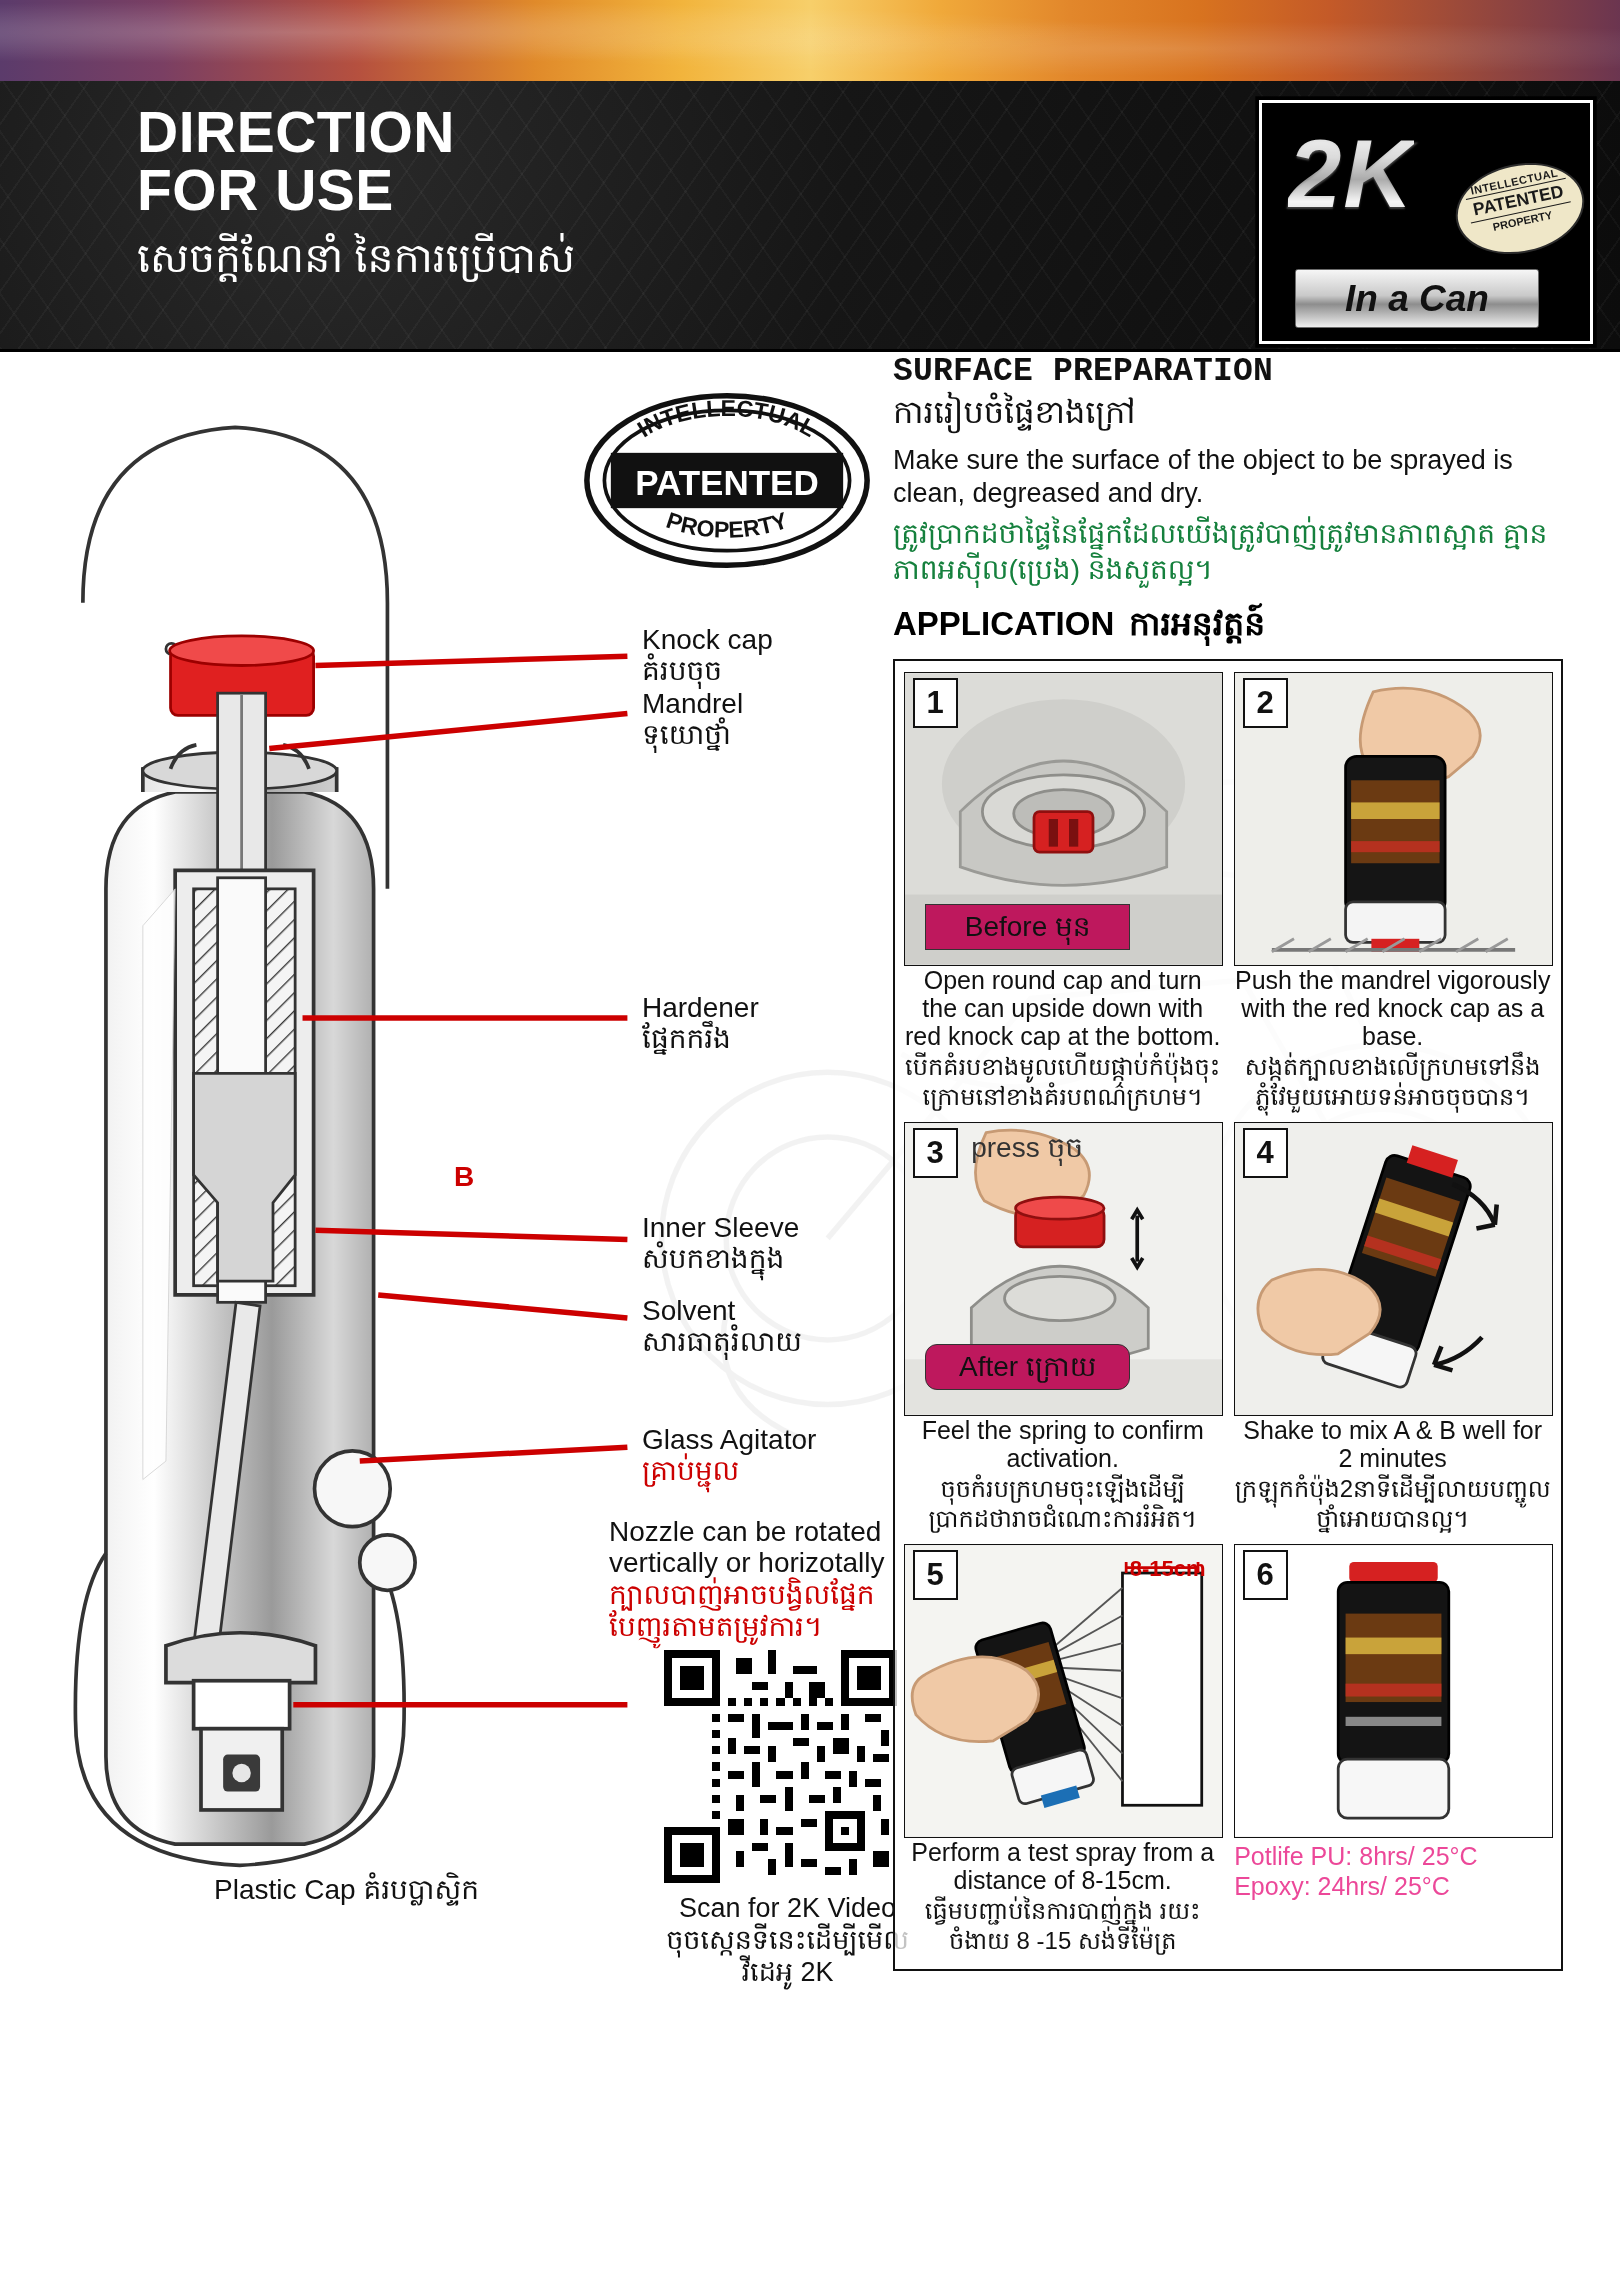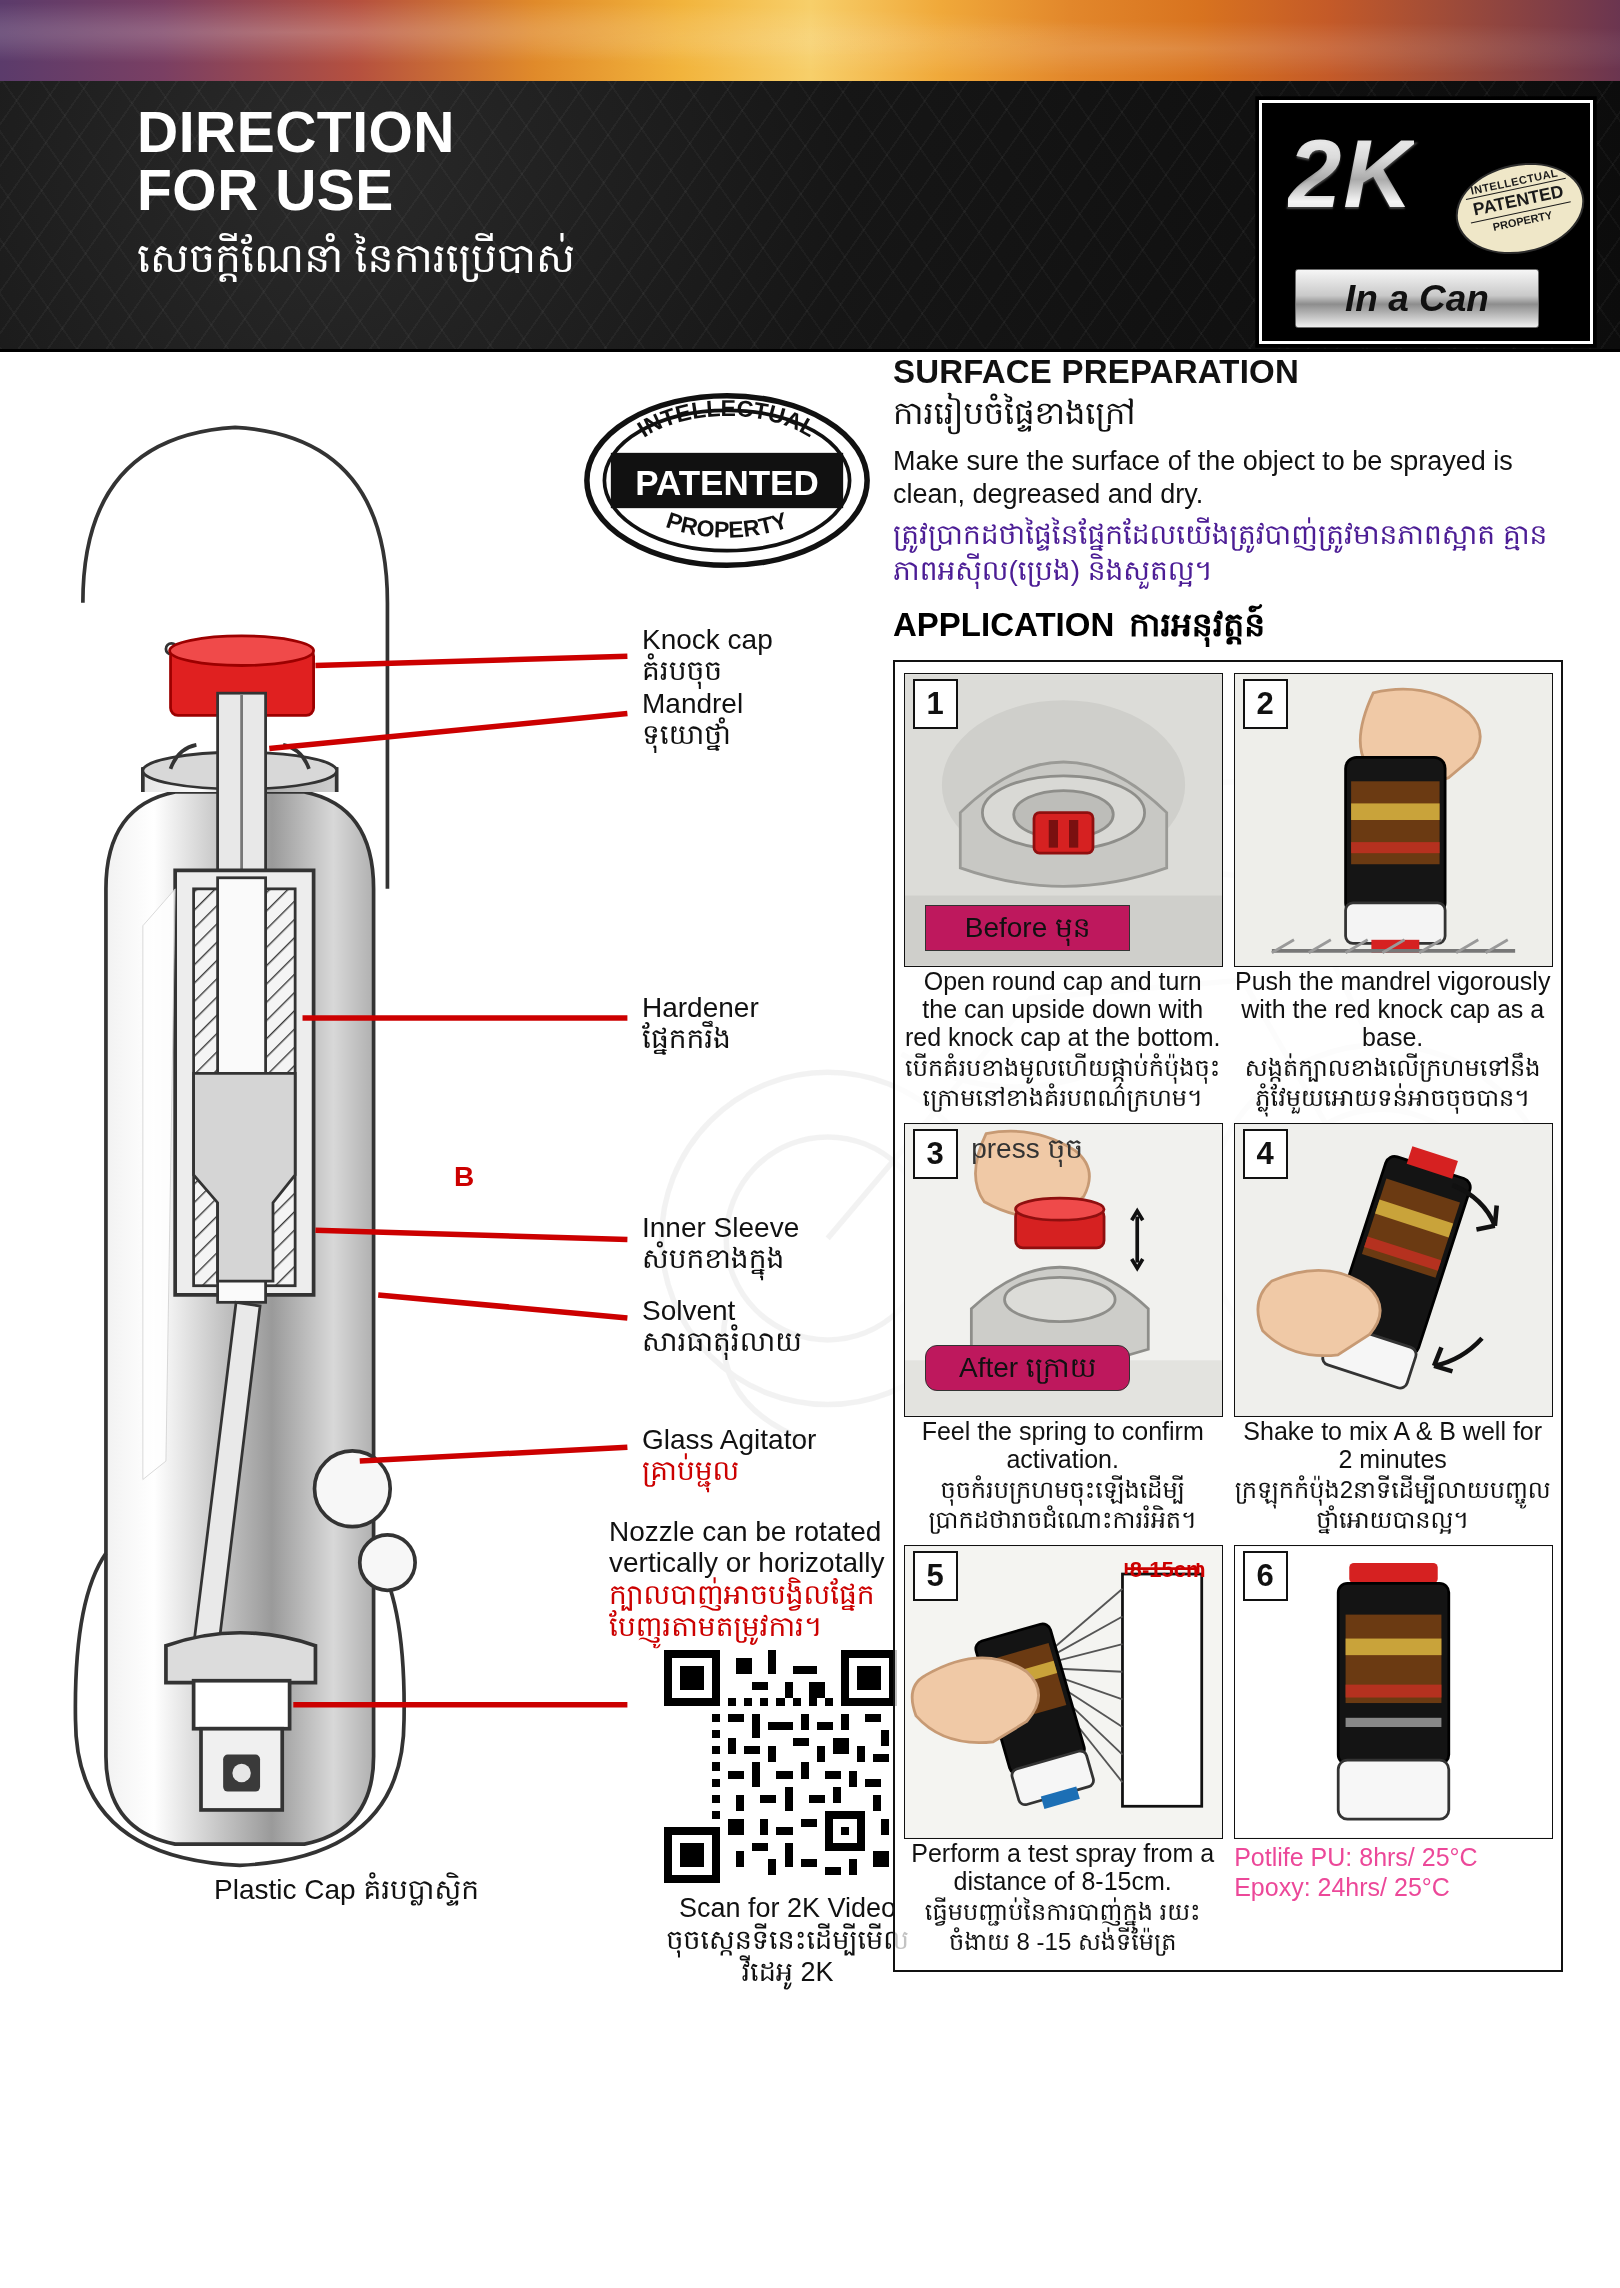--- a/index.html
+++ b/index.html
@@ -205,35 +205,36 @@
   .right-col {
     position: absolute;
     left: 893px; top: 0;
     width: 683px;
   }
   .sec-title {
     font-size: 33px;
     font-weight: bold;
     color: #111;
     letter-spacing: 0.2px;
+    font-family: Liberation Mono, monospace;
   }
   .sec-title-kh {
     font-size: 32px;
     color: #111;
     margin-top: 1.8px;
   }
   .sec-text {
     font-size: 27px;
     color: #111;
     line-height: 1.22;
     margin-top: 5.5px;
   }
   .sec-text-kh {
     font-size: 28px;
-    color: #4c1d95;
+    color: #15803d;
     line-height: 1.3;
     margin-top: 5.5px;
   }
   .app-head {
     margin-top: 14.8px;
     display: flex;
     align-items: baseline;
     gap: 14.8px;
   }
   .app-head .en { font-size: 33px; font-weight: bold; }

